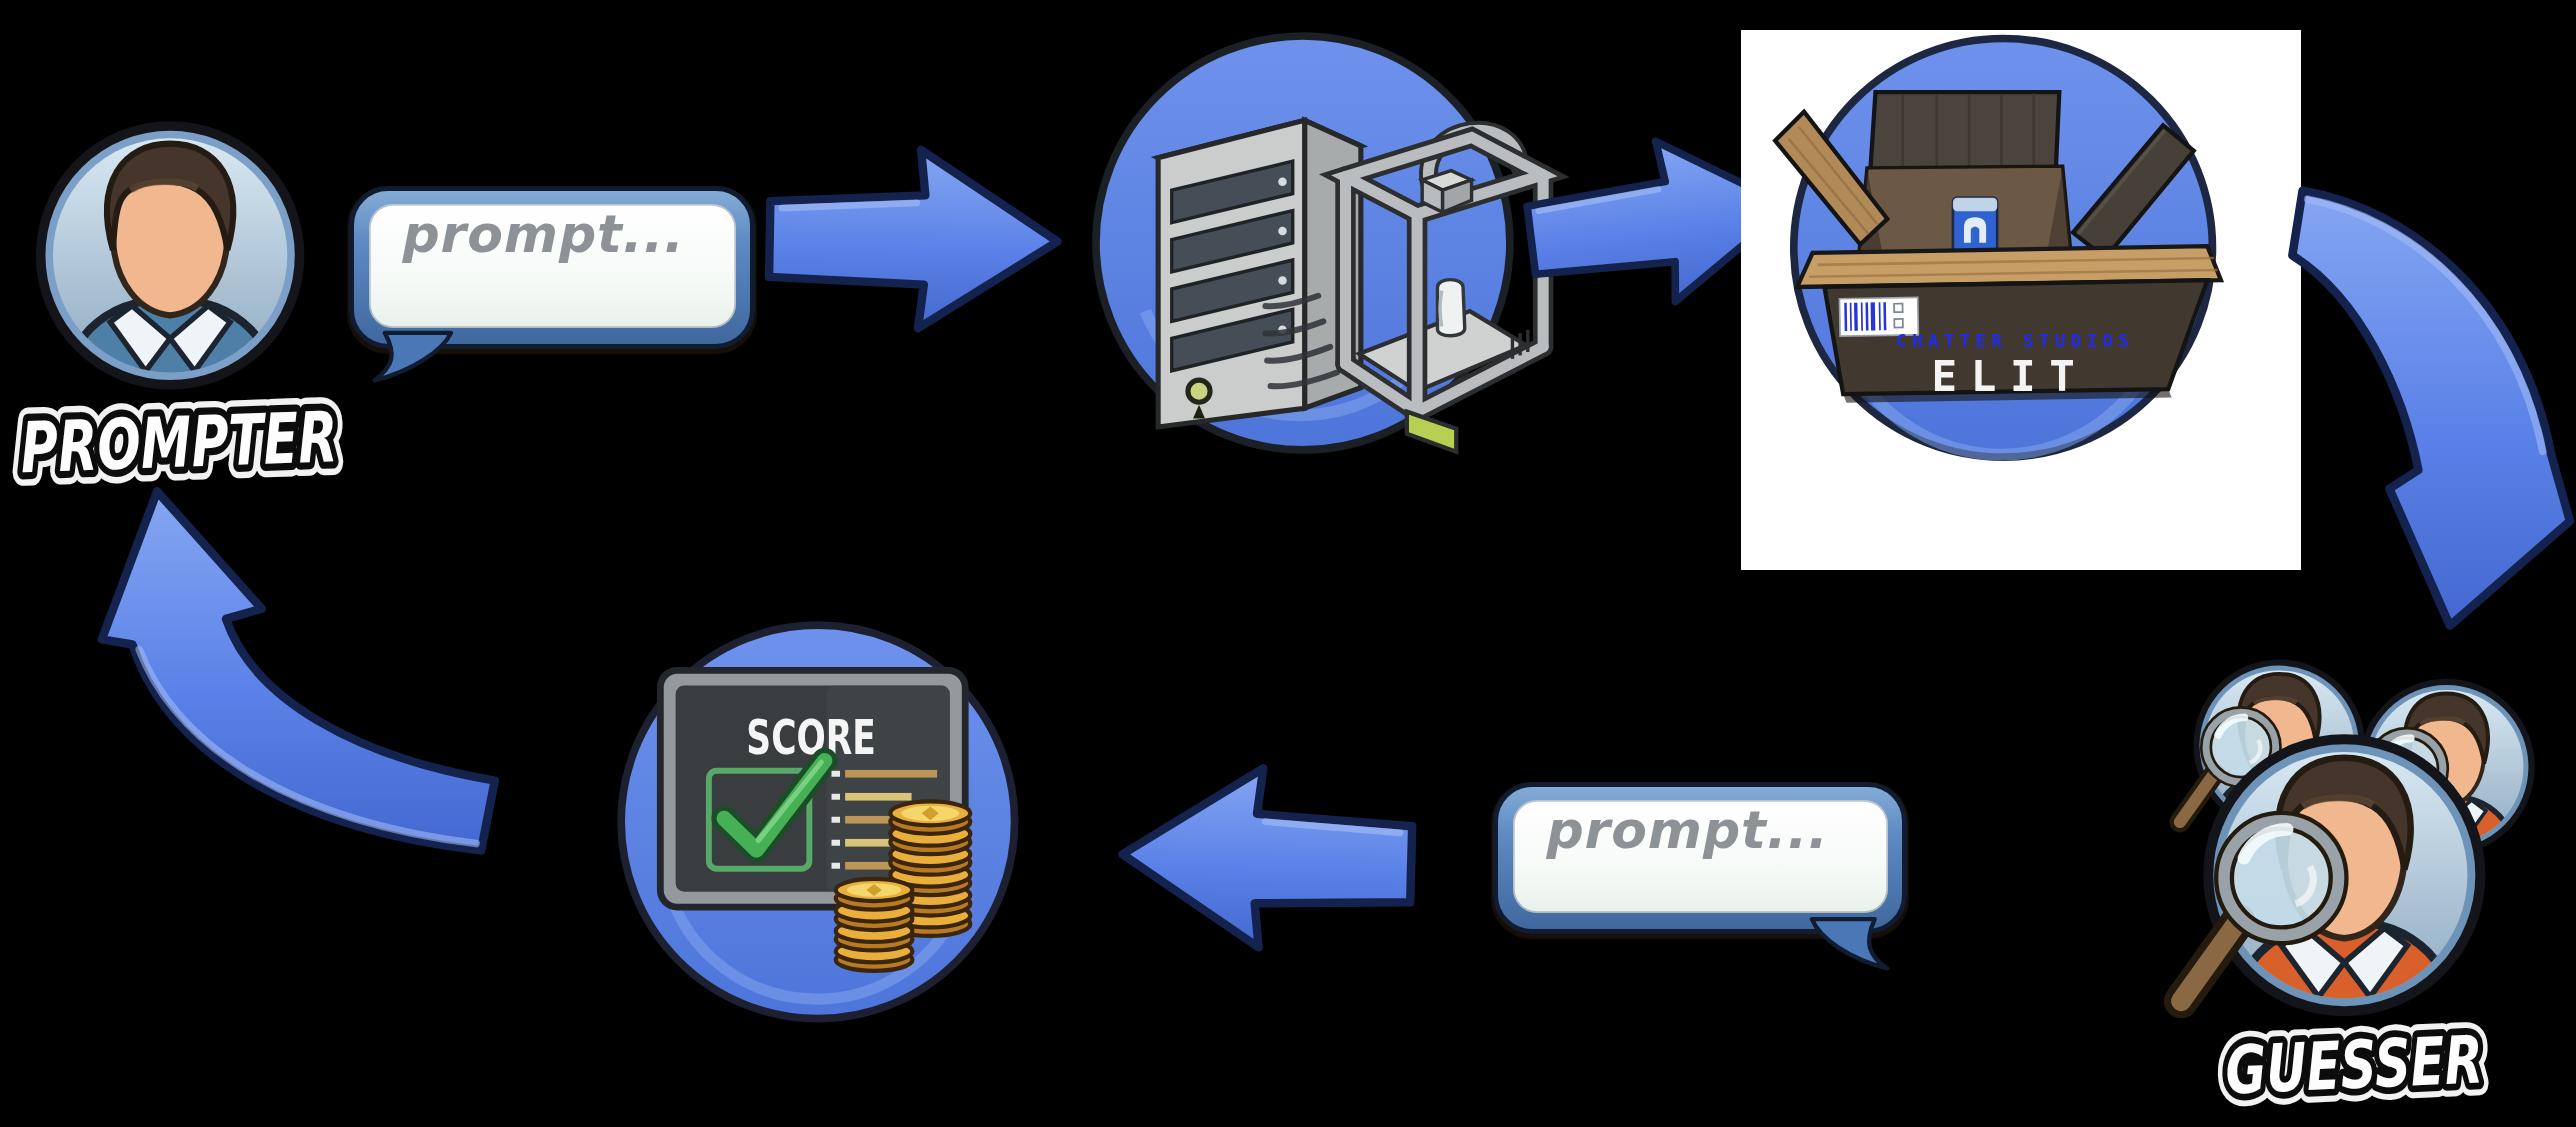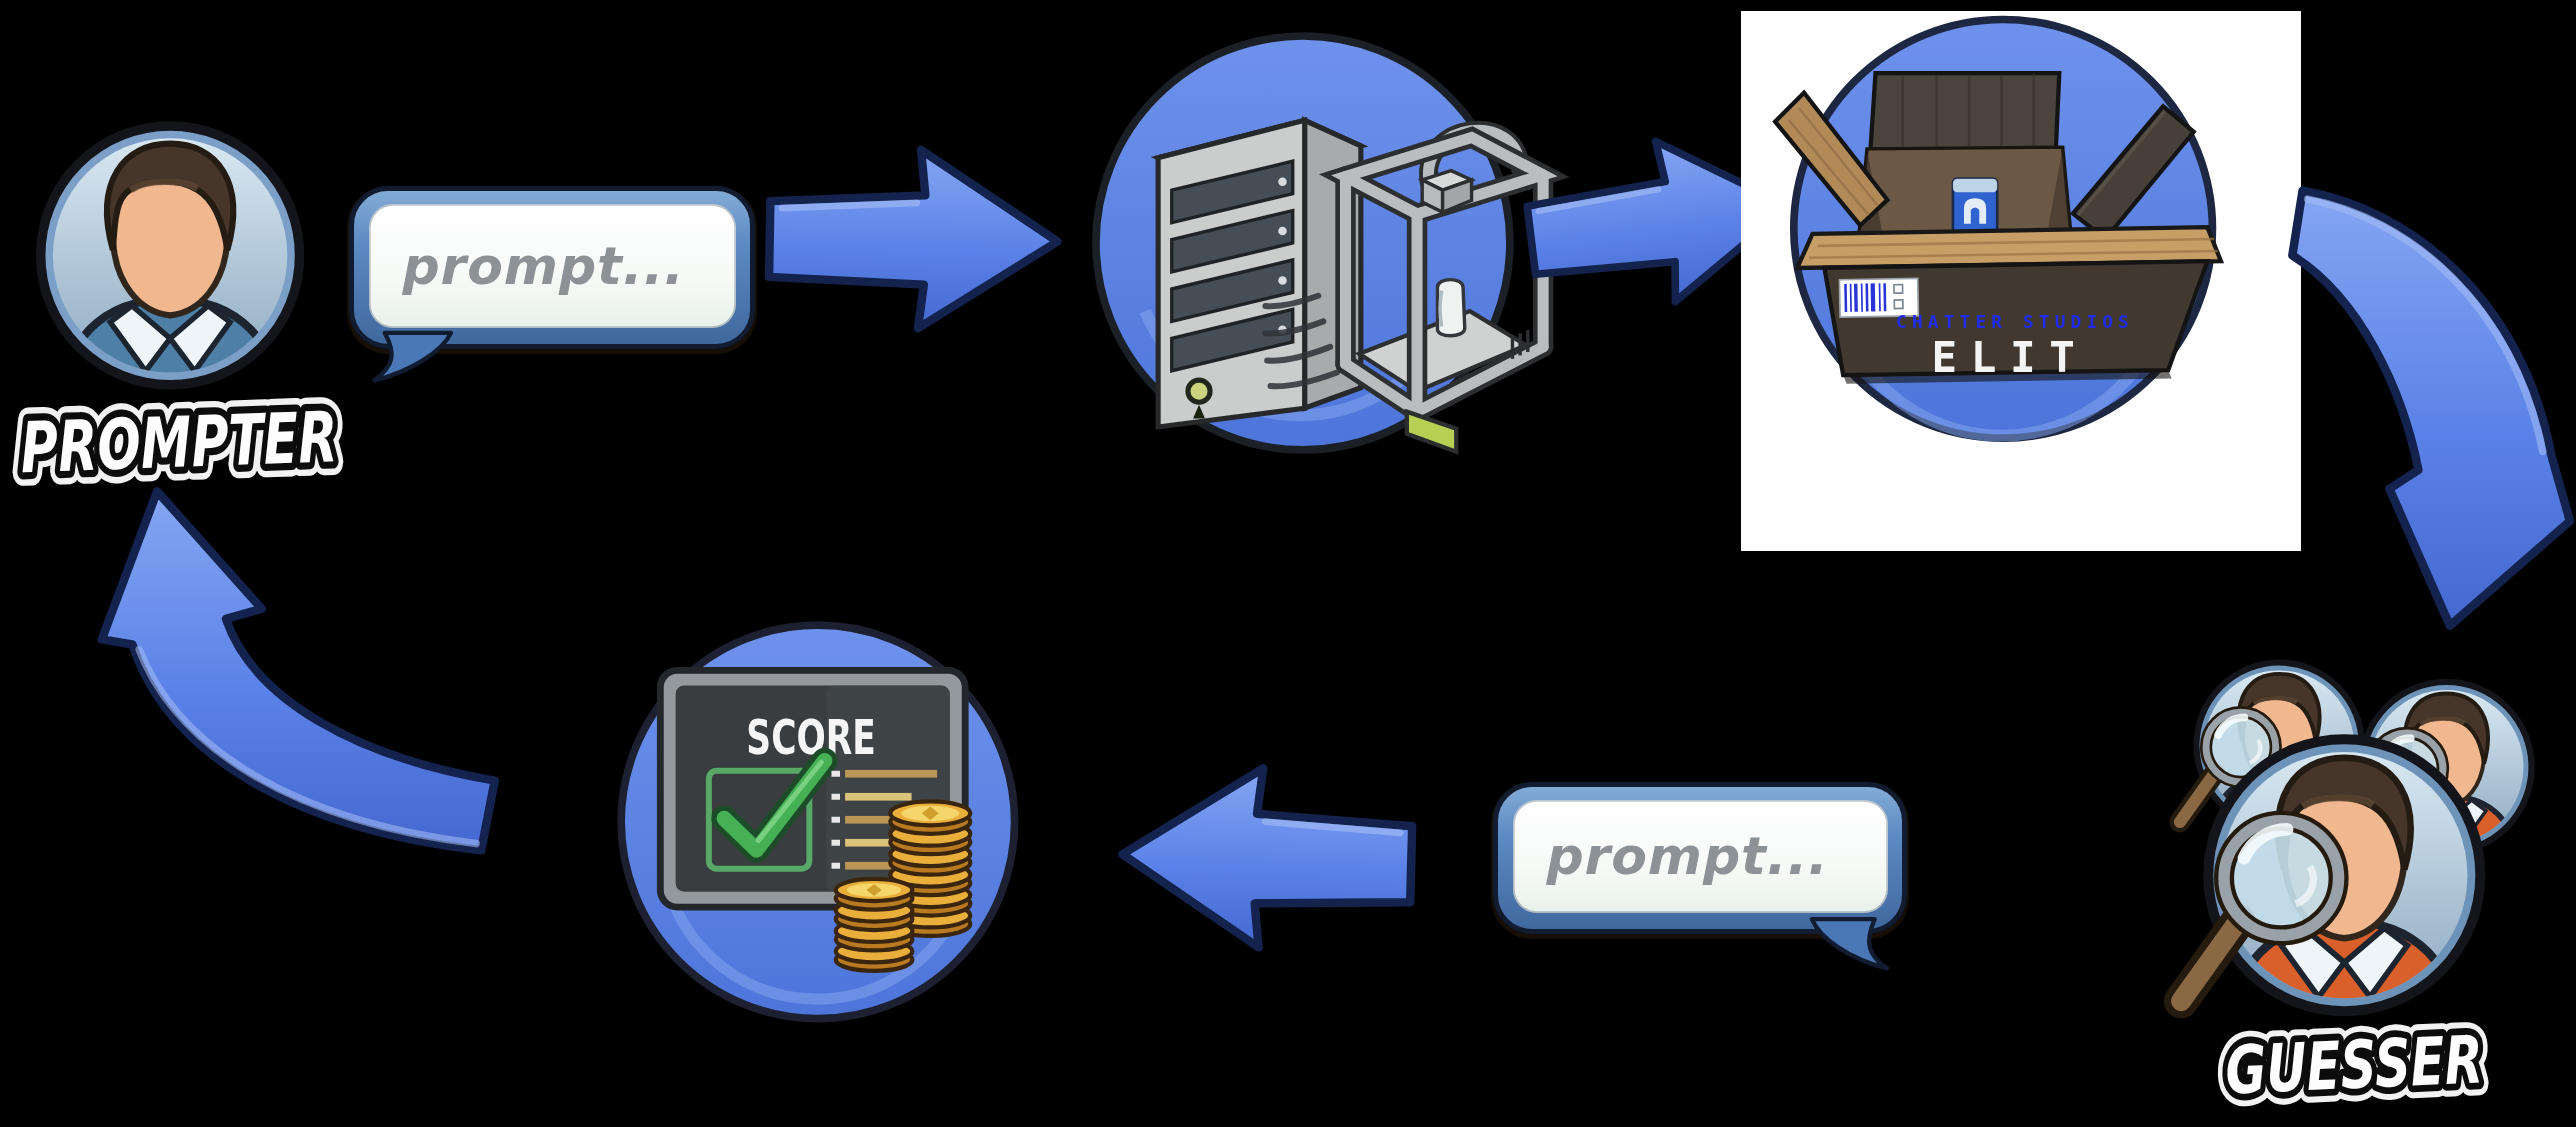--- a/index.html
+++ b/index.html
@@ -7,21 +7,21 @@
          font-family:"DejaVu Sans",sans-serif;}
   .abs{position:absolute;}
   svg{display:block;overflow:visible;}
   
   .bubble{position:absolute;border:5.1px solid #121c30;border-radius:39px;
           background:linear-gradient(180deg,#83abd6 0%,#5d8ac2 34%,#3f689e 100%);
           box-shadow:0 2.6px 0.9px 1.7px rgba(42,28,10,.55);}
   .bubble-inner{position:absolute;inset:12.8px 14.5px 16px 14.5px;border-radius:24px;
           background:linear-gradient(180deg,#ffffff 0%,#f6faf7 60%,#e9f1ec 100%);
           box-shadow:inset 0 0 0 1.7px rgba(25,45,75,.28);
-          display:flex;align-items:center;}
+          display:flex;align-items:flex-start;}
   .bubble-text{font-style:italic;font-weight:bold;font-size:52px;color:#8d9296;
           letter-spacing:0.9px;padding-left:34px;white-space:nowrap;}
   .comic-label text{font-family:"DejaVu Sans",sans-serif;font-weight:bold;font-style:italic;}
 </style>
 </head>
 <body>
 
 <div id="stage">
 
   <svg width="0" height="0" style="position:absolute" aria-hidden="true">
@@ -158,21 +158,21 @@
           <path d="M505,356 l0,26"></path>
           <path d="M514,352 l0,26"></path>
       </g>
     </g>
   </svg>
 
   <svg class="abs" style="left:1524px;top:126px;transform:rotate(-7deg)" width="274" height="192" viewBox="0 0 360 232">
     <use href="#shape-arrow"></use>
   </svg>
 
-  <div class="abs" style="left:1741px;top:11px;width:560px;height:540px;background:#ffffff">
+  <div class="abs" style="left:1741px;top:30px;width:560px;height:540px;background:#ffffff">
     <svg width="560" height="468" viewBox="0 0 658 550">
       <circle cx="308" cy="256" r="246" fill="url(#cgrad)" stroke="#1d2742" stroke-width="9"></circle>
       <path d="M110,330 A 198,198 0 0 0 500,340" stroke="#86a7f0" stroke-width="14" fill="none" opacity="0.5"></path>
 
       <polygon points="158,73 374,73 370,162 152,164" fill="#4a443c" stroke="#141414" stroke-width="5"></polygon>
       <g stroke="#3a342c" stroke-width="3" opacity="0.7">
           <path d="M190,76 V160"></path>
           <path d="M230,76 V160"></path>
           <path d="M268,76 V161"></path>
           <path d="M306,75 V161"></path>

